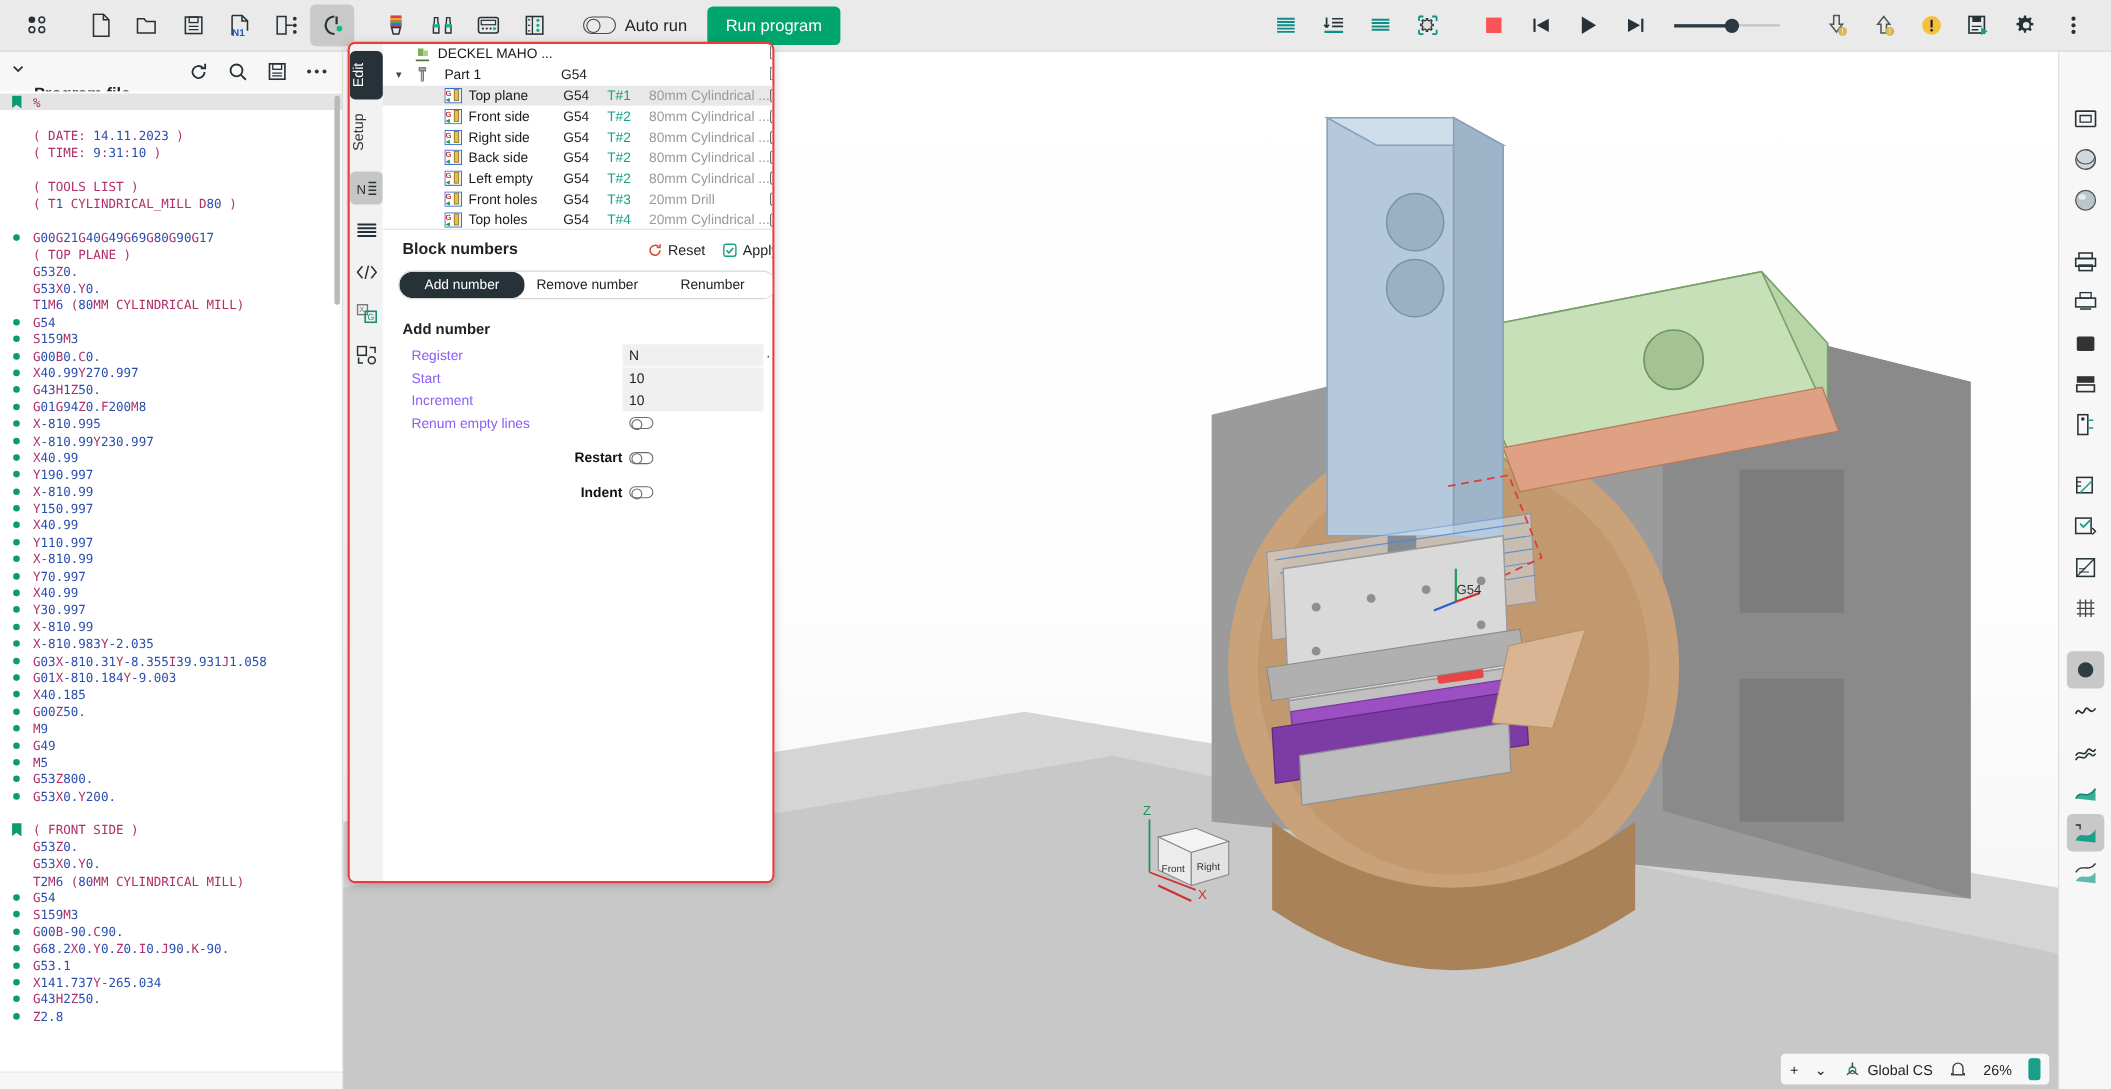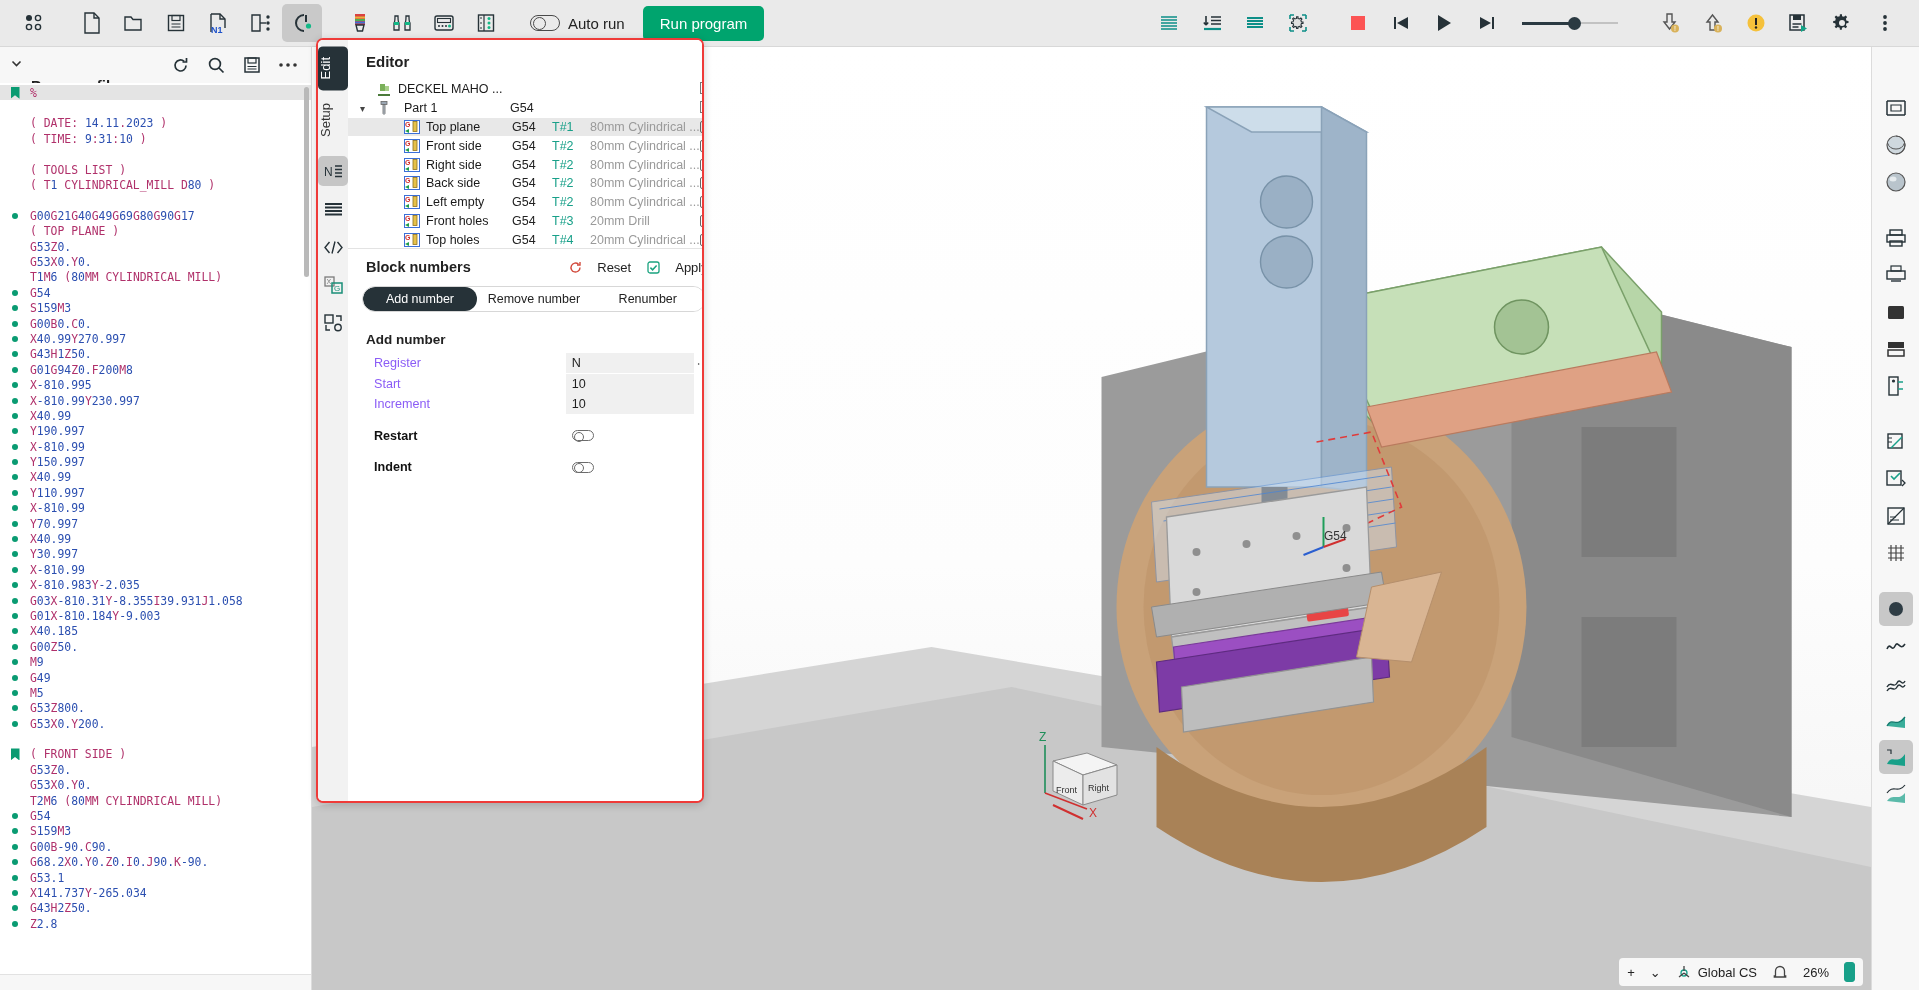--- a/index.html
+++ b/index.html
@@ -80,30 +80,30 @@
   .tdesc{ color:#9a9a9a; white-space:nowrap; overflow:hidden; }
   .tchk{ margin-left:auto; margin-right:8px; width:12px; height:12px;
     border:1.3px solid #666; border-radius:2px; position:relative; }
   .tchk::after{ content:"✓"; position:absolute; left:0.5px; top:-3px; font-size:11px; color:#333; }
   .tnote{ margin-left:auto; margin-right:8px; }
 
   .bn-head{ display:flex; align-items:center; padding:10px 12px 8px 18px;
     border-top:1px solid #e3e3e3; }
   .bn-title{ font-size:14.5px; font-weight:bold; color:#222; }
   .bn-acts{ margin-left:auto; display:flex; gap:16px; font-size:13px; }
-  .bn-act{ display:flex; align-items:center; gap:15px; cursor:pointer; color:#222; }
+  .bn-act{ display:flex; align-items:center; gap:5px; cursor:pointer; color:#222; }
   .tabs{ display:flex; margin:3px 14px 0 14px; border:1px solid #d7d7d7; border-radius:15px;
     overflow:hidden; height:26px; font-size:12.5px; }
   .tab{ flex:1; display:flex; align-items:center; justify-content:center; cursor:pointer;
     color:#222; background:#fff; }
   .tab.on{ background:#263238; color:#fff; border-radius:15px; }
   .sect{ font-size:13.5px; font-weight:bold; color:#222; margin:20px 0 6px 18px; }
   .frow{ display:flex; align-items:center; height:20.5px; padding:0 8px 0 26px; font-size:12.6px; }
   .frow .lbl{ flex:1; color:#8b5cf6; }
-  .frow.b .lbl{ font-weight:bold; color:#111; }
+  .frow.b .lbl{ font-weight:bold; color:#111;text-align:right; }
   .frow .val{ width:128px; color:#222; background:#f0f0f0; height:20px;
     display:flex; align-items:center; padding-left:6px; }
   .frow.plain .val{ background:transparent; }
   .frow .dots{ width:18px; text-align:center; color:#555; cursor:pointer; }
   .toggle{ width:22px; height:11px; border:1.3px solid #6b6b6b; border-radius:7px;
     position:relative; cursor:pointer; }
   .toggle::after{ content:""; position:absolute; left:1px; top:0.5px; width:8px; height:8px;
     border-radius:50%; border:1.3px solid #6b6b6b; }
   .sp{ height:11px; }
 
@@ -680,21 +680,20 @@
       <div class="vic">
         <svg width="19" height="18" viewBox="0 0 19 18">
           <rect x="1" y="1" width="8" height="8" fill="none" stroke="#263238" stroke-width="1.4"></rect>
           <path d="M12 2h5v5" fill="none" stroke="#263238" stroke-width="1.4"></path>
           <path d="M2 11v5h4" fill="none" stroke="#263238" stroke-width="1.4"></path>
           <circle cx="14" cy="13.5" r="3.2" fill="none" stroke="#263238" stroke-width="1.4"></circle>
         </svg>
       </div>
     </div>
   <div class="edbody">
-    <div class="ed-title">Editor</div>
     <div class="tree" id="tree">
         <div class="trow">
           <span class="tw-chev"></span>
           <span class="tico"><svg width="16" height="14" viewBox="0 0 16 14">
               <path d="M2 12h12v2H2z" fill="#4a7a3a"></path>
               <path d="M4 2h5v7H4z" fill="#7ab05a"></path>
               <path d="M9 4h4v5H9z" fill="#a8cf8a"></path>
             </svg></span>
           <span class="tname">DECKEL MAHO ...</span>
           <span class="tnote"><svg width="12" height="12" viewBox="0 0 12 12">
@@ -850,20 +849,27 @@
         <div class="frow">
           <span class="lbl">Start</span>
           <span class="val">10</span>
           <span class="dots"></span>
         </div>
         <div class="frow">
           <span class="lbl">Increment</span>
           <span class="val">10</span>
           <span class="dots"></span>
         </div>
+        <div class="frow plain">
+          <span class="lbl">Renum empty lines</span>
+          <span class="val" style="background: transparent;">
+            <span class="toggle"></span>
+          </span>
+          <span class="dots"></span>
+        </div>
         <div class="sp"></div>
         <div class="frow b plain">
           <span class="lbl">Restart</span>
           <span class="val" style="background: transparent;">
             <span class="toggle"></span>
           </span>
           <span class="dots"></span>
         </div>
         <div class="sp"></div>
         <div class="frow b plain">

